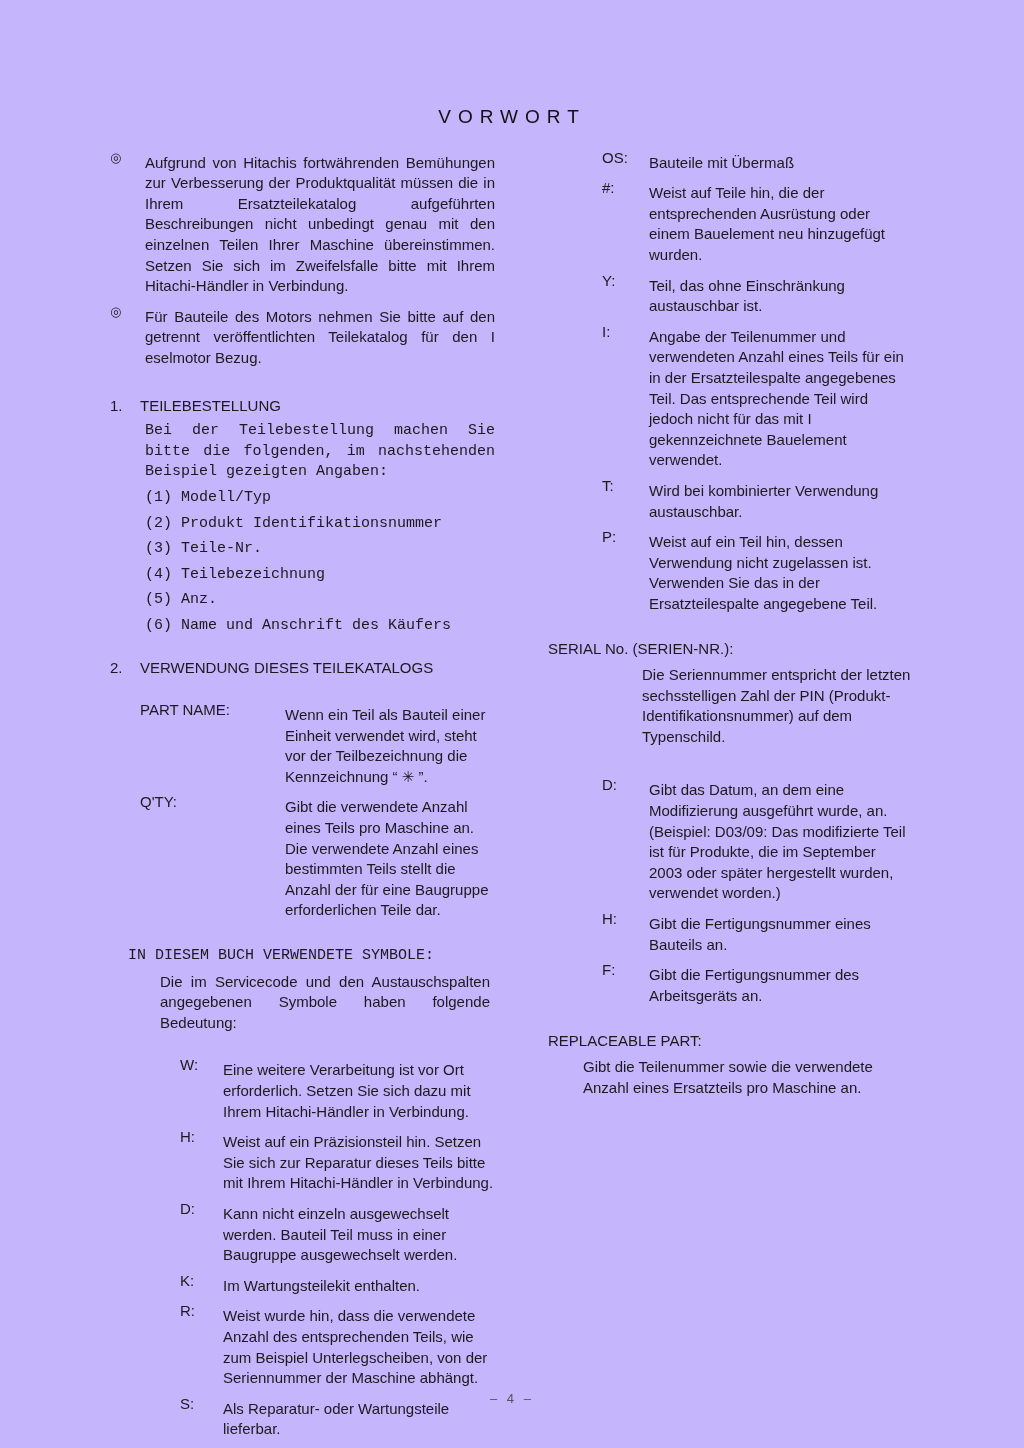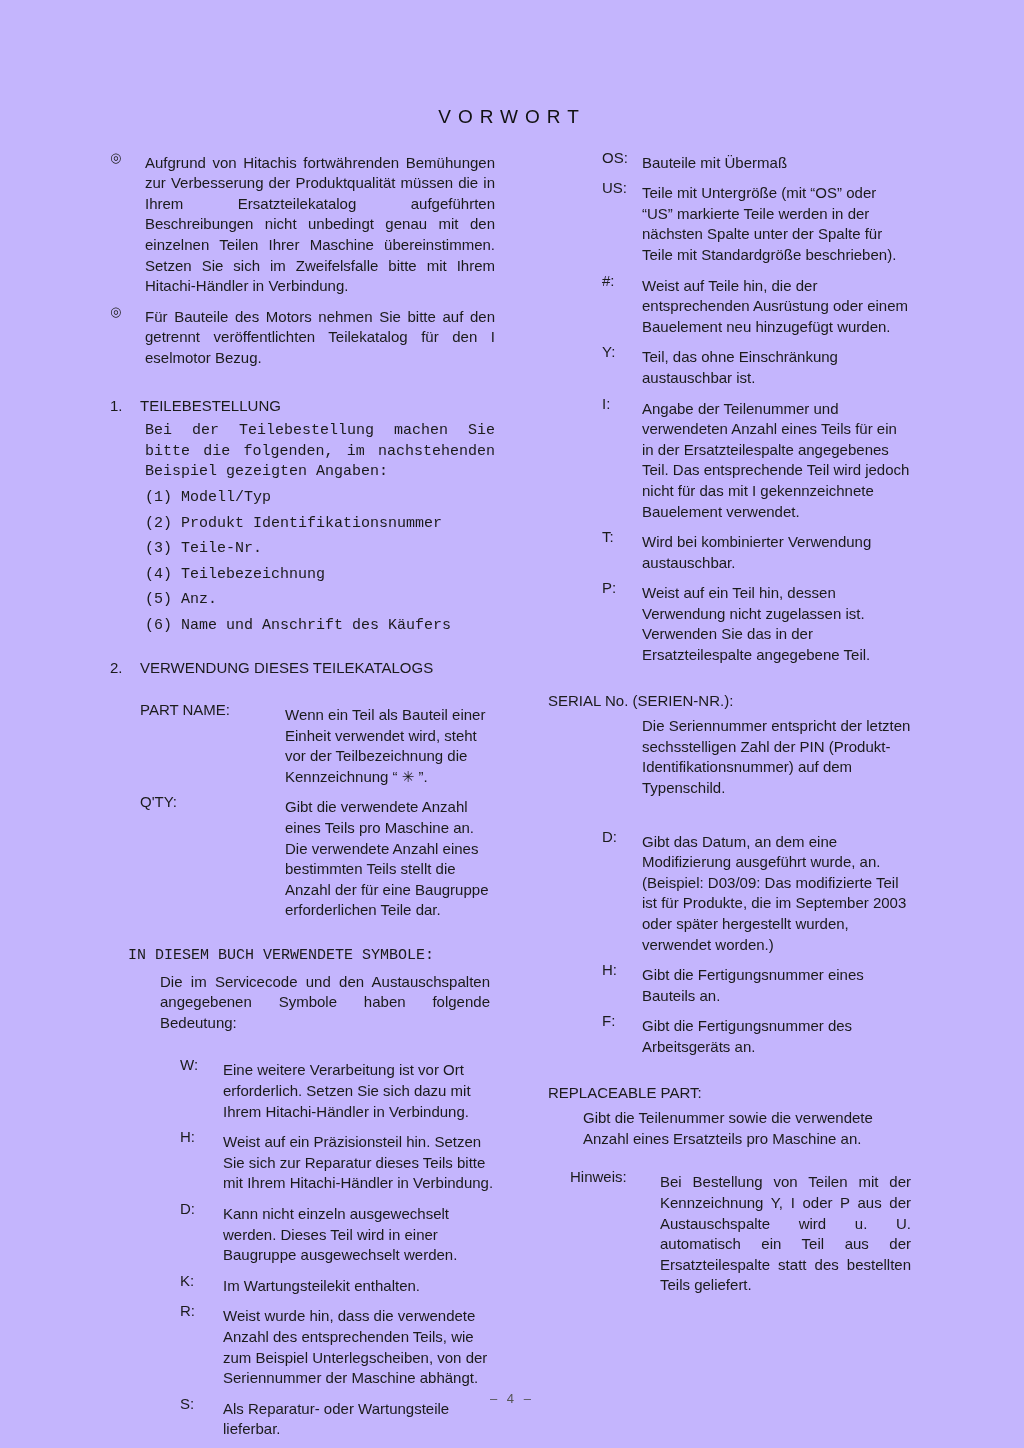--- a/index.html
+++ b/index.html
@@ -45,21 +45,21 @@
   .term .lbl{flex:0 0 140px;}
   .term p{flex:1;}
   .symhead{padding-left:18px;margin-top:20px;font-family:Liberation Mono, monospace;}
   .symintro{margin-left:50px;width:330px;}
   .symlist{margin-top:22px;}
   .symrow{display:flex;padding-left:70px;}
   .symrow .lbl{flex:0 0 38px;}
   .symrow p{flex:1;}
 
   
-  .rsymrow{display:flex;padding-left:54px;}
+  .rsymrow{display:flex;padding-left:54px;gap:7px;}
   .rsymrow .lbl{flex:0 0 35px;}
   .rsymrow p{flex:1;}
   .serial{margin-top:20px;}
   .serial-text{padding-left:89px;}
   .rsymlist2{margin-top:28px;}
   .repl{margin-top:20px;}
   .repl-text{padding-left:30px;}
   .hinweis{display:flex;padding-left:22px;margin-top:18px;}
   .hinweis .lbl{flex:0 0 85px;}
   .hinweis p{flex:1;}
@@ -131,21 +131,21 @@
         <div class="symrow">
           <span class="lbl">W:</span>
           <p>Eine weitere Verarbeitung ist vor Ort erforderlich. Setzen Sie sich dazu mit Ihrem Hitachi-Händler in Verbindung.</p>
         </div>
         <div class="symrow">
           <span class="lbl">H:</span>
           <p>Weist auf ein Präzisionsteil hin. Setzen Sie sich zur Reparatur dieses Teils bitte mit Ihrem Hitachi-Händler in Verbindung.</p>
         </div>
         <div class="symrow">
           <span class="lbl">D:</span>
-          <p>Kann nicht einzeln ausgewechselt werden. Dieses Teil wird in einer Baugruppe ausgewechselt werden.</p>
+          <p>Kann nicht einzeln ausgewechselt werden. Bauteil Teil muss in einer Baugruppe ausgewechselt werden.</p>
         </div>
         <div class="symrow">
           <span class="lbl">K:</span>
           <p>Im Wartungsteilekit enthalten.</p>
         </div>
         <div class="symrow">
           <span class="lbl">R:</span>
           <p>Weist wurde hin, dass die verwendete Anzahl des entsprechenden Teils, wie zum Beispiel Unterlegscheiben, von der Seriennummer der Maschine abhängt.</p>
         </div>
         <div class="symrow">
@@ -157,24 +157,20 @@
           <p>Zum Motor gehörende Teile.</p>
         </div>
       </div>
     </div>
 
     <div class="col-right">
 
       <div class="rsymrow">
         <span class="lbl">OS:</span>
         <p>Bauteile mit Übermaß</p>
-      </div>
-      <div class="rsymrow">
-        <span class="lbl">US:</span>
-        <p>Teile mit Untergröße (mit “OS” oder “US” markierte Teile werden in der nächsten Spalte unter der Spalte für Teile mit Standardgröße beschrieben).</p>
       </div>
       <div class="rsymrow">
         <span class="lbl">#:</span>
         <p>Weist auf Teile hin, die der entsprechenden Ausrüstung oder einem Bauelement neu hinzugefügt wurden.</p>
       </div>
       <div class="rsymrow">
         <span class="lbl">Y:</span>
         <p>Teil, das ohne Einschränkung austauschbar ist.</p>
       </div>
       <div class="rsymrow">
@@ -208,22 +204,18 @@
           <span class="lbl">F:</span>
           <p>Gibt die Fertigungsnummer des Arbeitsgeräts an.</p>
         </div>
       </div>
 
       <div class="repl">
         <div>REPLACEABLE PART:</div>
         <p class="repl-text">Gibt die Teilenummer sowie die verwendete Anzahl eines Ersatzteils pro Maschine an.</p>
       </div>
 
-      <div class="hinweis">
-        <span class="lbl">Hinweis:</span>
-        <p class="justify">Bei Bestellung von Teilen mit der Kennzeichnung Y, I oder P aus der Austauschspalte wird u. U. automatisch ein Teil aus der Ersatzteilespalte statt des bestellten Teils geliefert.</p>
-      </div>
 
     </div>
   </div>
 
   <div class="footer">– 4 –</div>
 </div>
 
 </body></html>

